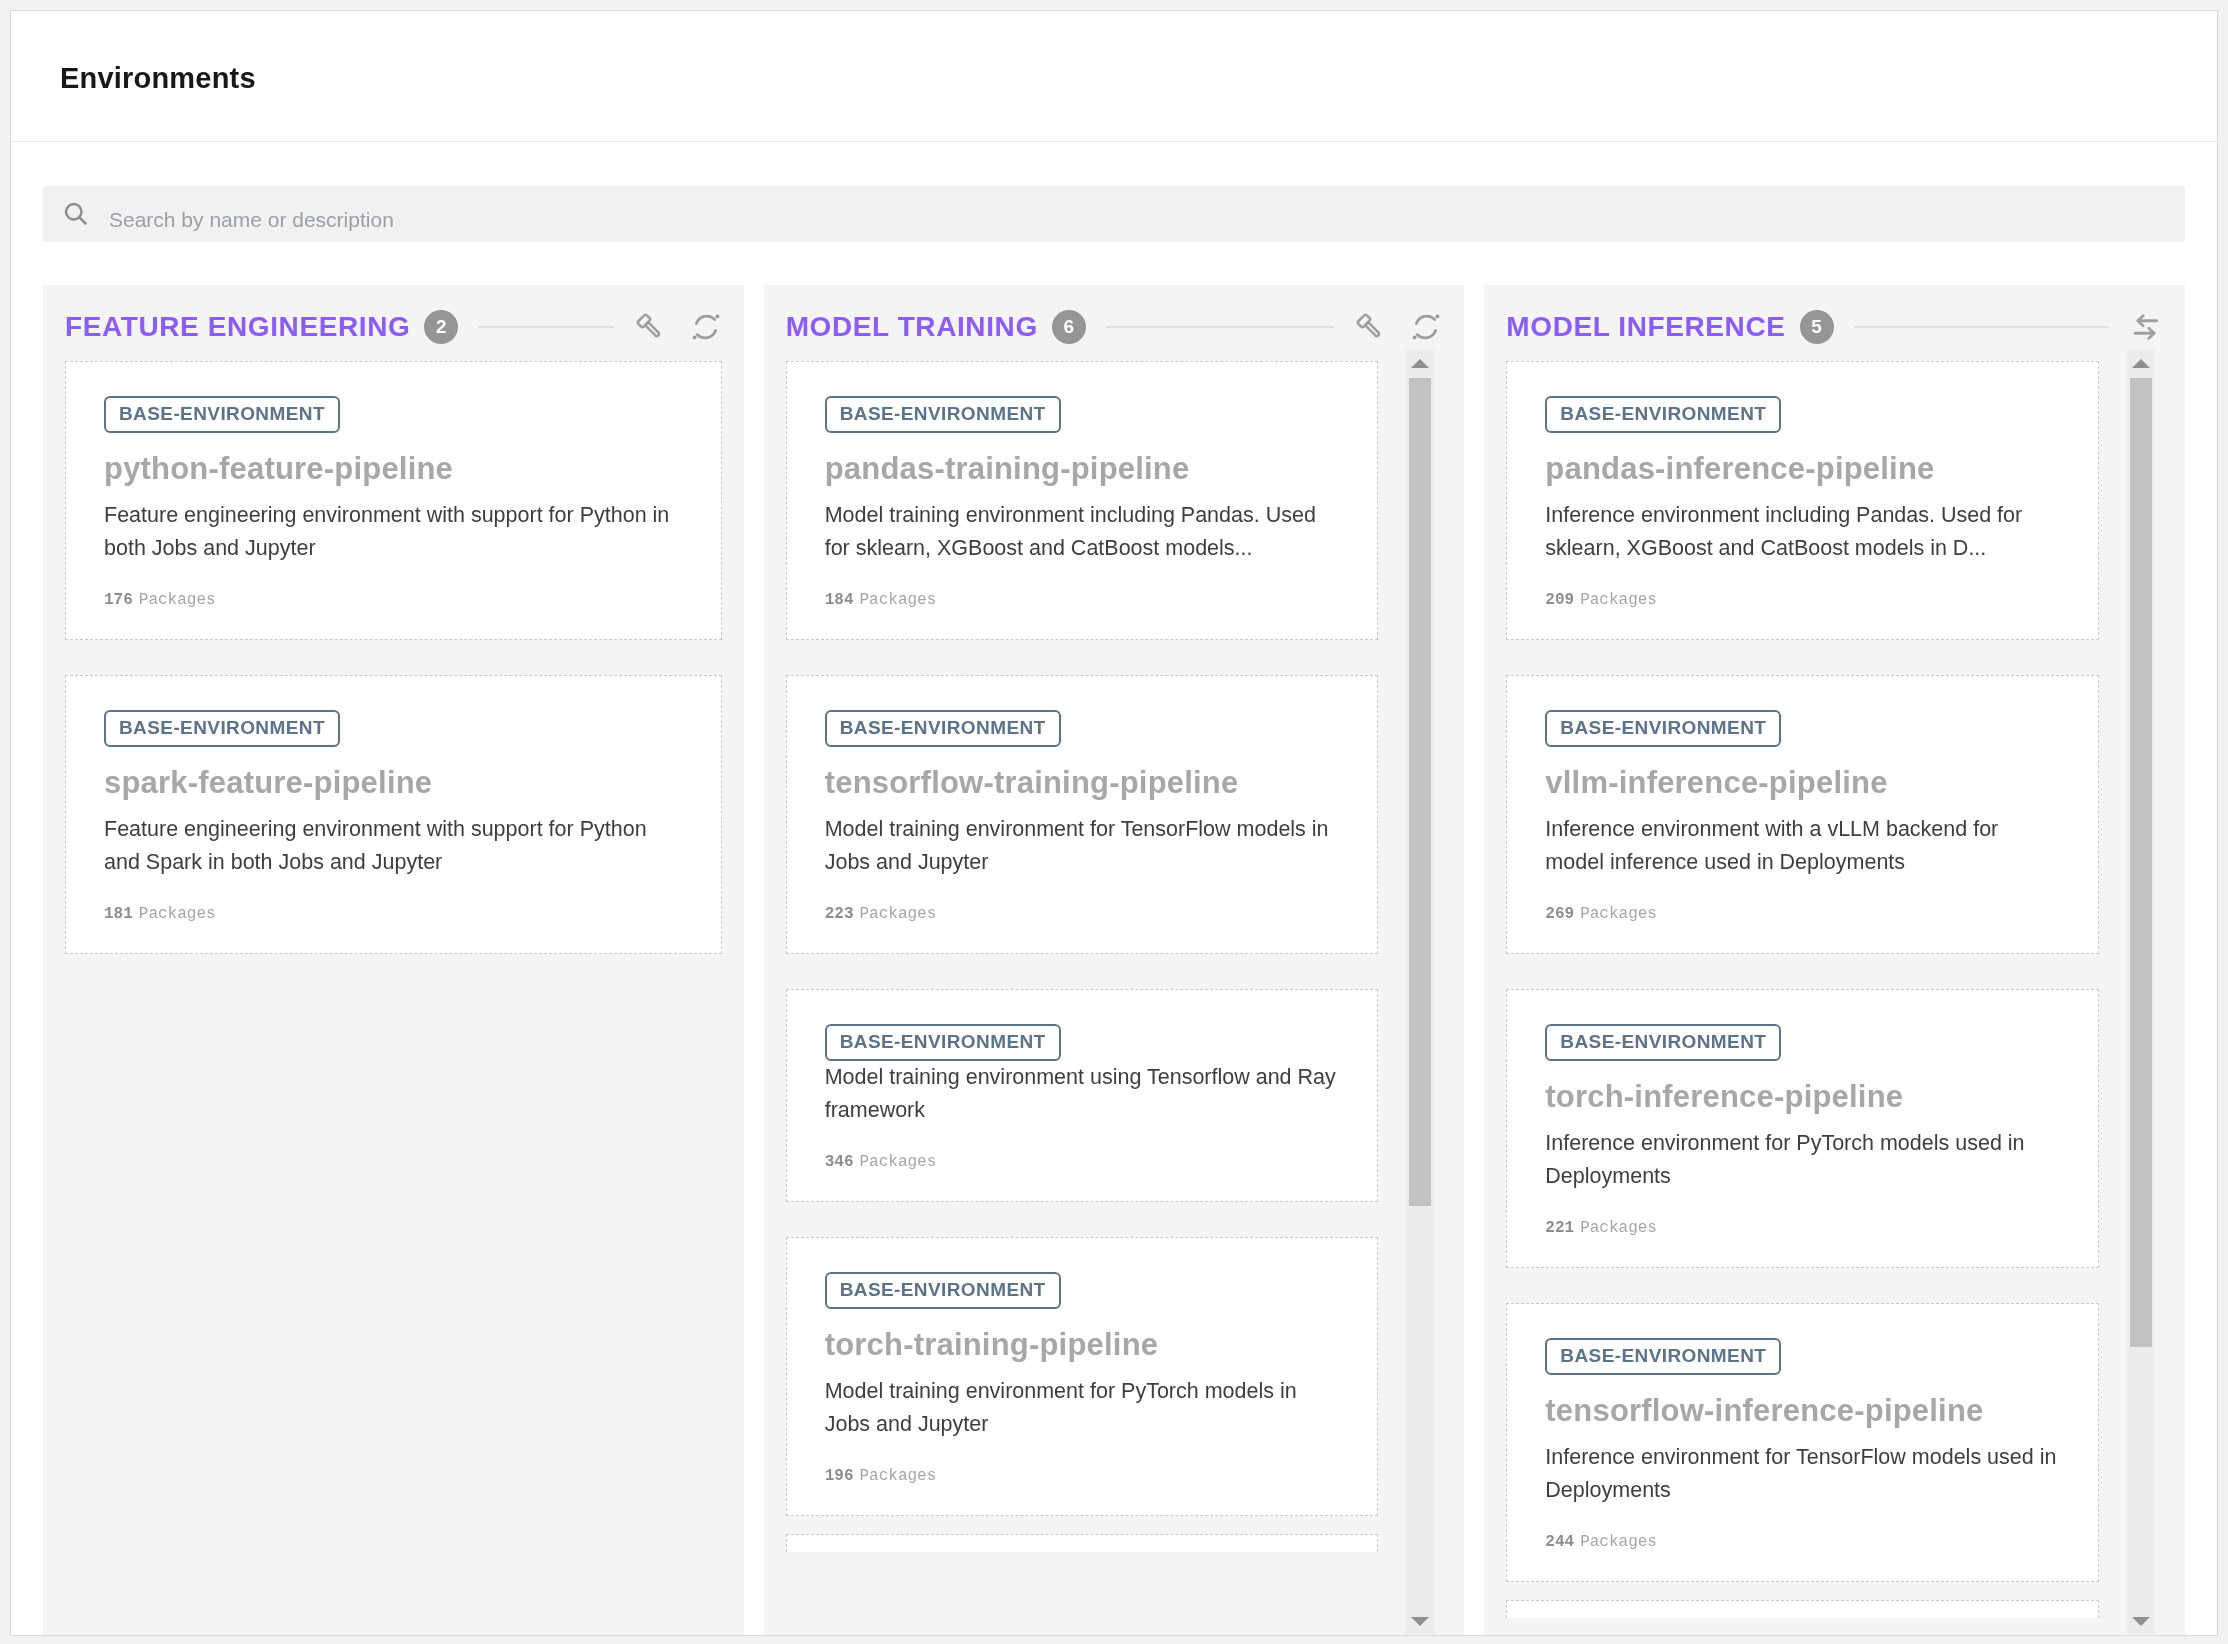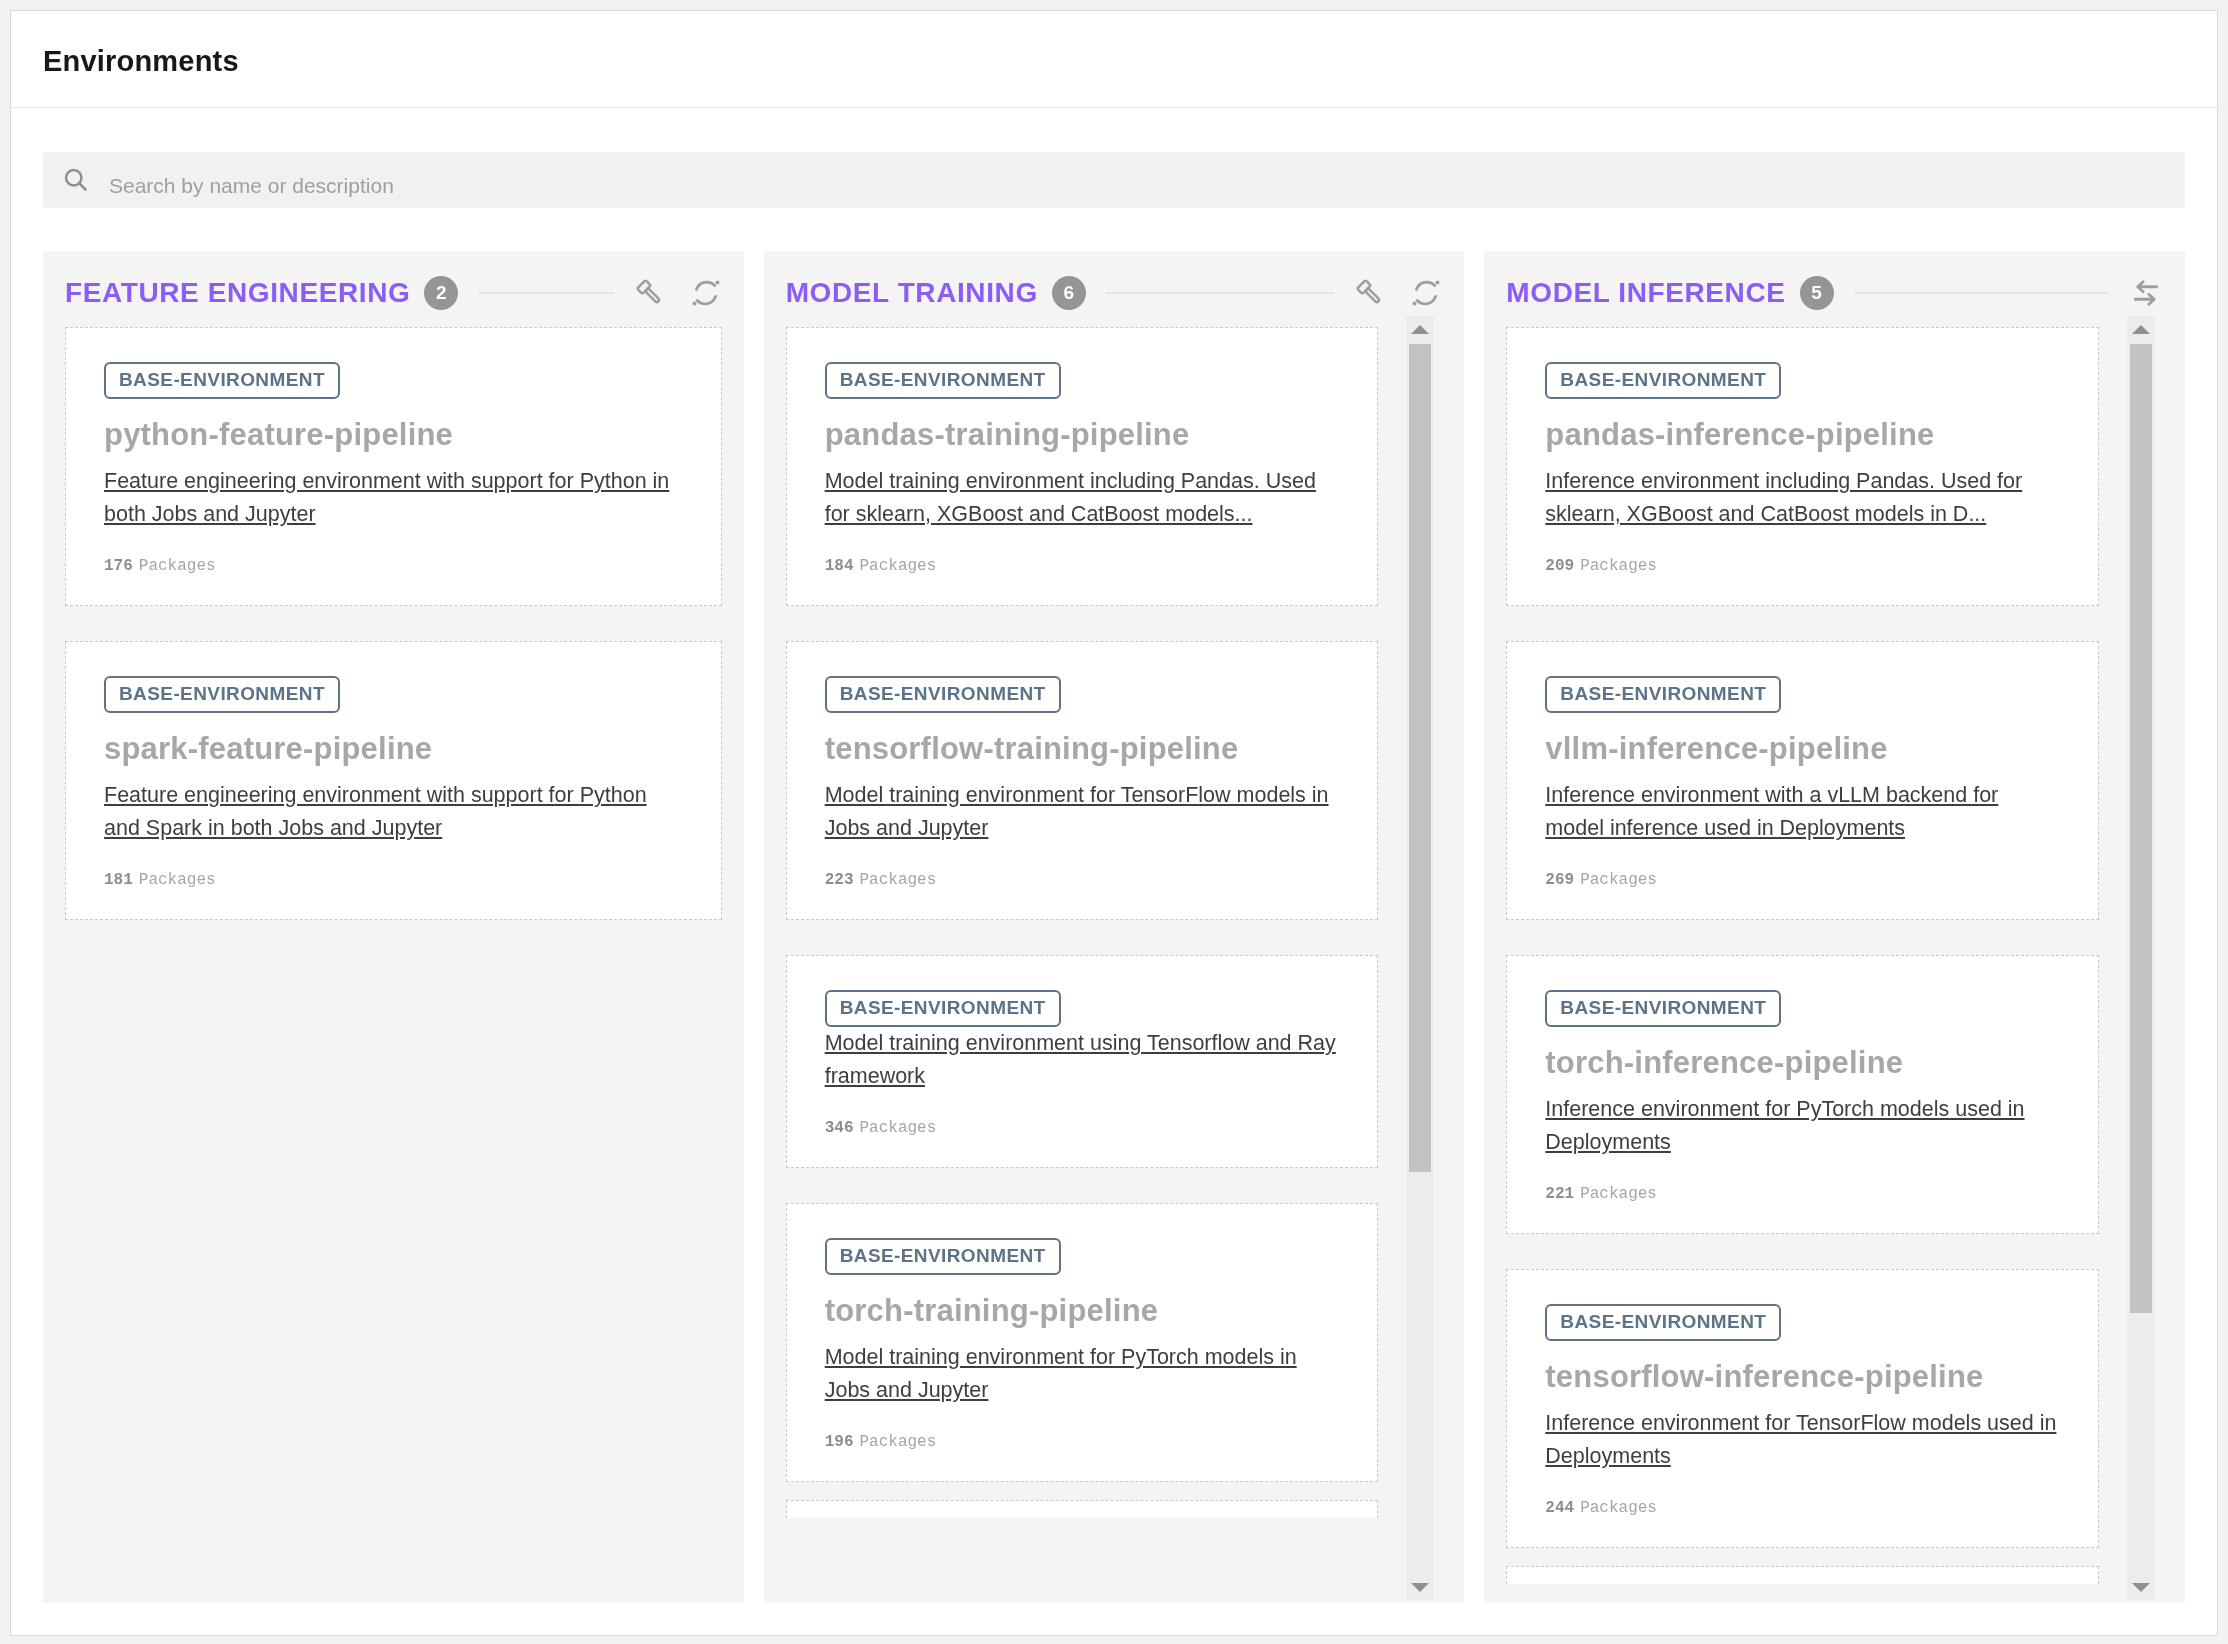--- a/index.html
+++ b/index.html
@@ -18,21 +18,21 @@
     border: 1px solid #d9d9d9;
     box-sizing: border-box;
     overflow: hidden;
   }
   
   .header {
     padding: 32px 32px 28px 32px;
     border-bottom: 1px solid #e8eaea;
   }
   .page-title {
-    margin: 0;
+    margin: 17px;
     font-size: 29px;
     line-height: 36px;
     font-weight: bold;
     color: #17181a;
     letter-spacing: 0.2px;
   }
   
   .search-wrap {
     margin: 44px 32px 0 32px;
     height: 56px;
@@ -129,21 +129,20 @@
     line-height: 40px;
     font-weight: bold;
     color: #a7a7a7;
     letter-spacing: 0.2px;
   }
   .card-desc {
     margin: 0 0 26px 0;
     font-size: 21.5px;
     line-height: 33px;
     color: #3b3e42;
-    text-decoration: underline;
   }
   .pkg { font-size: 16px; font-family: Liberation Mono, monospace; }
   .pkg-num { font-weight: bold; color: #8d8d8d; }
   .pkg-label { color: #a5a5a5; margin-left: 6px; }
   .peek-card {
     margin-top: 18px;
     height: 17px;
     background: #ffffff;
     border: 1px dashed #c9c9c9;
     border-bottom: none;

